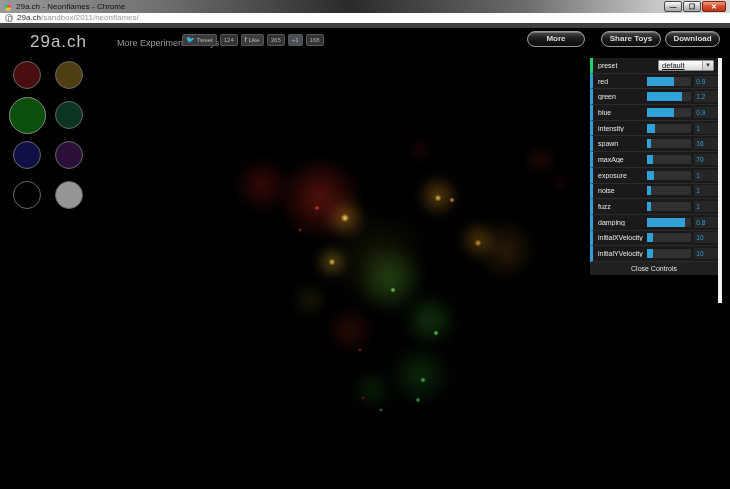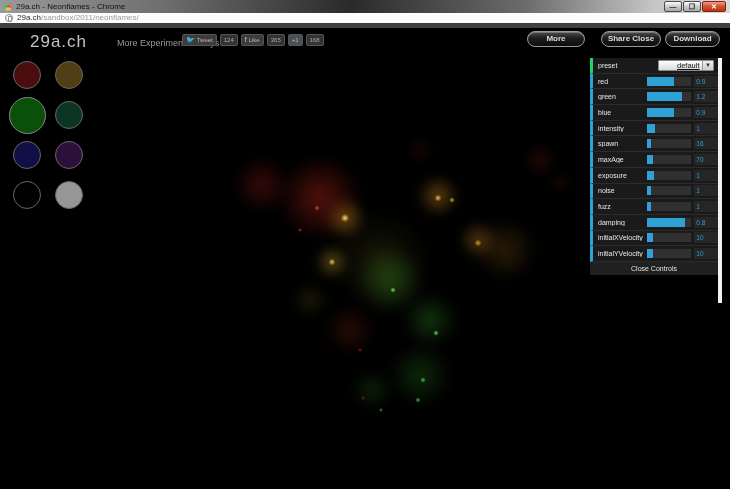--- a/index.html
+++ b/index.html
@@ -125,21 +125,21 @@
   .c-fill { height:100%; background:#2FA1D6; }
   .c-value {
     width:25px; height:11px; background:#262626; color:#2FA1D6;
     font-size:6.5px; line-height:11px; padding-left:2px; overflow:hidden;
   }
   .preset-select {
     margin-left:auto; margin-right:4px; width:56px; height:11px;
     background:linear-gradient(#fdfdfd,#dcdcdc); border:1px solid #8a8a8a; border-radius:1px;
     display:flex; align-items:center; font-size:7.5px; color:#111;
   }
-  .preset-select .sel-text { flex:1; padding-left:18px;text-decoration:underline; }
+  .preset-select .sel-text { flex:1; padding-left:3px;text-decoration:underline; }
   .preset-select .sel-arrow {
     width:11px; height:9px; border-left:1px solid #9a9a9a; font-size:6px; color:#333;
     display:flex; align-items:center; justify-content:center; background:linear-gradient(#eee,#ccc);
   }
   .close-controls {
     height:13px; background:#202020; color:#e0e0e0; font-size:7px;
     text-align:center; line-height:13px;
   }
 </style>
 </head>
@@ -181,21 +181,21 @@
       <span>Like</span>
     </div>
     <div class="scount">365</div>
     <div class="spill plus">
       <span>+1</span>
     </div>
     <div class="scount">168</div>
   </div>
 
   <div class="topbtn" id="btn-clear">More</div>
-  <div class="topbtn" id="btn-share">Share Close</div>
+  <div class="topbtn" id="btn-share">Share Toys</div>
   <div class="topbtn" id="btn-download">Download</div>
 
   <div class="palette">
       <div class="swatch" style="background: rgb(74, 14, 14);"></div>
       <div class="swatch" style="background: rgb(80, 62, 20);"></div>
       <div class="swatch selected" style="background: rgb(10, 80, 10);"></div>
       <div class="swatch" style="background: rgb(12, 52, 34);"></div>
       <div class="swatch" style="background: rgb(16, 16, 70);"></div>
       <div class="swatch" style="background: rgb(44, 16, 58);"></div>
       <div class="swatch" style="background: rgb(1, 1, 1);"></div>

